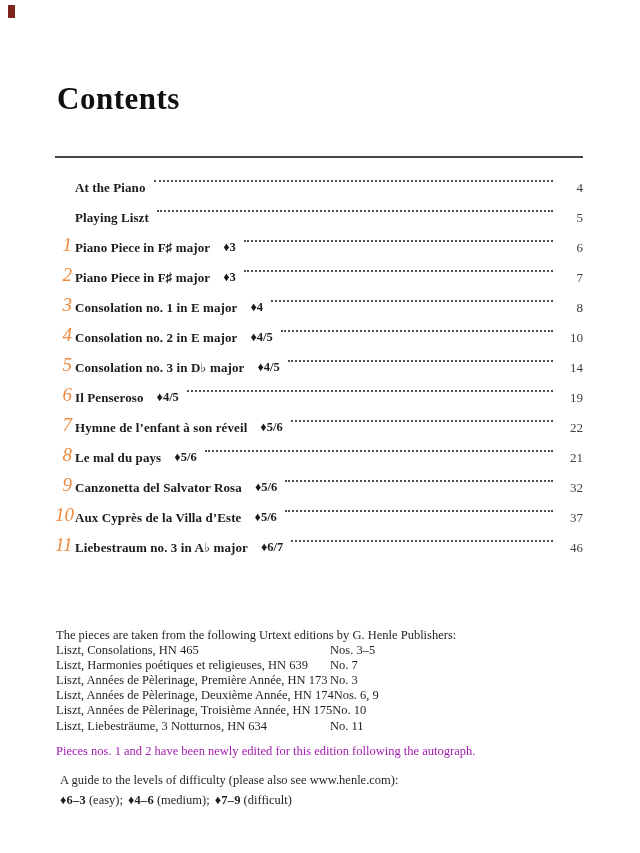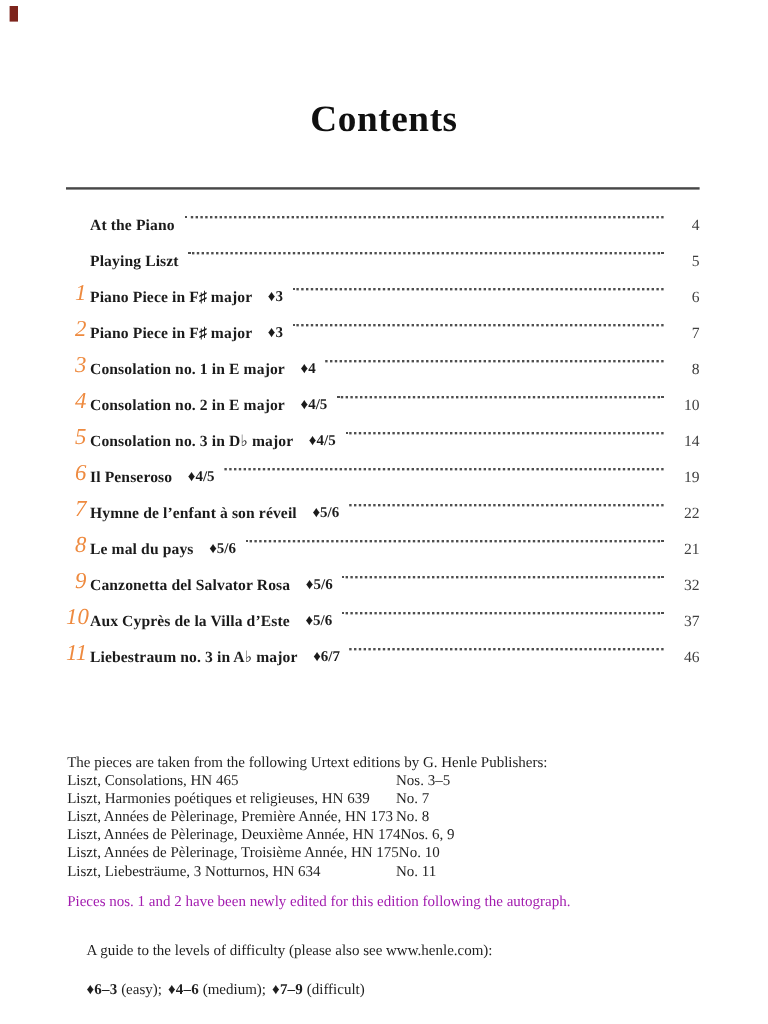--- a/index.html
+++ b/index.html
@@ -7,21 +7,21 @@
     position:relative;width:640px;height:853px;background:#ffffff;
     margin:0 auto;overflow:hidden;
     font-family:"Liberation Serif","DejaVu Serif",serif;color:#1c1c1c;
   }
   .corner-mark{
     position:absolute;left:8px;top:5px;width:7px;height:13px;
     background:#7d241c;
   }
   .page-title{
     position:absolute;top:82px;right:57px;left:57px;
-    text-align:center;font-size:31px;font-weight:bold;color:#101010;
+    text-align:left;font-size:31px;font-weight:bold;color:#101010;
     letter-spacing:0.5px;line-height:1.1;margin:0;
   }
   .rule{
     position:absolute;top:156px;left:55px;width:528px;height:2px;
     background:#474747;
   }
   .toc{position:absolute;top:172px;left:55px;width:528px;}
   .toc-row{
     position:relative;height:30px;box-sizing:border-box;
     padding:8px 0 0 20px;display:flex;align-items:flex-start;
@@ -57,21 +57,21 @@
   .src-edition{flex:0 0 274px;white-space:nowrap;}
   .src-nos{flex:1 1 auto;white-space:nowrap;}
   .edition-note{
     position:absolute;top:744px;left:56px;width:520px;
     font-size:12.5px;line-height:15px;color:#a21caf;margin:0;
   }
   .guide{
     position:absolute;top:769px;left:56px;width:520px;
     font-size:12.5px;line-height:15.5px;color:#1f1f1f;
   }
-  .guide-line{margin:16px;}
+  .guide-line{margin:4px;}
   .diff-item{margin-right:5px;white-space:nowrap;}
   .diff-item b{margin-right:3px;letter-spacing:0.2px;}
 </style>
 </head>
 <body>
 
 <div class="page">
 
   <div class="corner-mark"></div>
 
@@ -195,21 +195,21 @@
           <span class="src-nos">Nos. 3–5</span>
         </div>
 
         <div class="sources-row">
           <span class="src-edition">Liszt, Harmonies poétiques et religieuses, HN 639</span>
           <span class="src-nos">No. 7</span>
         </div>
 
         <div class="sources-row">
           <span class="src-edition">Liszt, Années de Pèlerinage, Première Année, HN 173</span>
-          <span class="src-nos">No. 8</span>
+          <span class="src-nos">No. 3</span>
         </div>
 
         <div class="sources-row">
           <span class="src-edition">Liszt, Années de Pèlerinage, Deuxième Année, HN 174</span>
           <span class="src-nos">Nos. 6, 9</span>
         </div>
 
         <div class="sources-row">
           <span class="src-edition">Liszt, Années de Pèlerinage, Troisième Année, HN 175</span>
           <span class="src-nos">No. 10</span>

